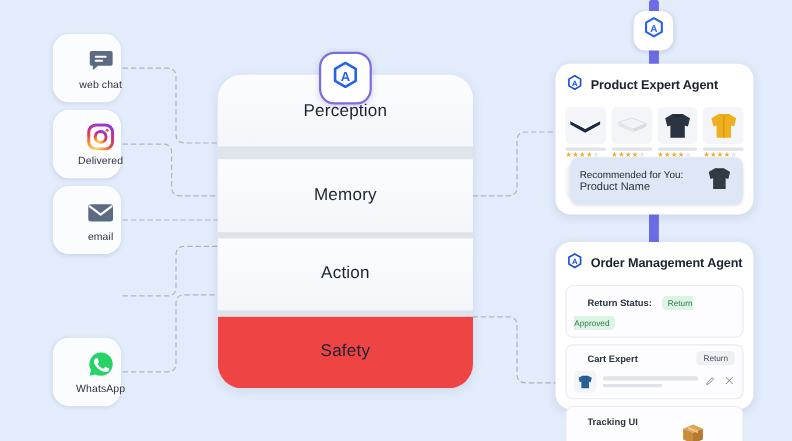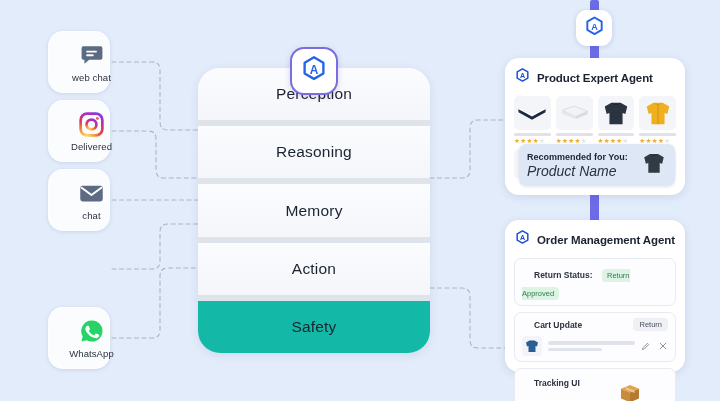--- a/index.html
+++ b/index.html
@@ -32,21 +32,21 @@
     background: #ffffff; border-radius: 22px;
     box-shadow: 0 2px 10px rgba(40,60,110,.10);
     display: flex; flex-direction: column; justify-content: center;
     overflow: hidden;
   }
   .core-row {
     flex: 1; display: flex; align-items: center; justify-content: center;
     font-size: 15.5px; color: #1b2330; letter-spacing: .2px;
     background: linear-gradient(#fbfcfe, #f4f6fa);
   }
-  .core-row.last { background: #14b8a6; }
+  .core-row.last { background: #ef4444; }
   .core-sep { height: 6px; background: #dfe3ea; flex: none; }
 
   #core-badge {
     position: absolute; left: 290px; top: 47px; width: 48px; height: 48px;
     background: #ffffff; border-radius: 14px; border: 2px solid #7b6ce0;
     display: flex; align-items: center; justify-content: center;
     box-shadow: 0 2px 6px rgba(60,50,140,.18);
   }
 
   
@@ -83,22 +83,22 @@
   .pstars .off { color: #e2e5ea; }
   .prow2 { margin-top: 4px; }
   .prow2 .pimg { height: 30px; }
 
   #reco {
     position: absolute; left: 14px; right: 10px; bottom: 9px;
     background: #dde7f6; border-radius: 7px;
     padding: 6px 8px; display: flex; align-items: center; justify-content: space-between;
     box-shadow: 0 1px 3px rgba(40,60,110,.12);
   }
-  #reco .t1 { font-size: 9px; font-weight: bold; color: #1b2330; }
-  #reco .t2 { font-size: 14px; color: #2b3240; margin-top: 1px; font-style: italic; }
+  #reco .t1 { font-size: 9px; font-weight: normal; color: #1b2330; }
+  #reco .t2 { font-size: 10px; color: #2b3240; margin-top: 1px; }
 
   
   .block {
     border: 1px solid #e7eaf0; border-radius: 7px; padding: 5px 7px; margin-bottom: 6px;
     background: #fdfdff;
   }
   .row-between { display: flex; align-items: center; justify-content: space-between; }
   .b-label { font-size: 8.5px; font-weight: bold; color: #2b3240; margin-left: 12px; }
   .pill-green {
     font-size: 7.5px; color: #2f7a4d; background: #ddf4e4;
@@ -183,42 +183,39 @@
     <span class="lbl">Delivered</span>
   </div>
 
   <div class="channel" style="top:169px">
     <span class="ic">
       <svg width="27" height="27" viewBox="0 0 24 24">
         <rect x="2" y="5" width="20" height="14" rx="2.2" fill="#5d6b82"></rect>
         <path d="M3.2 6.8L12 13.4l8.8-6.6" fill="none" stroke="#fff" stroke-width="1.7" stroke-linecap="round" stroke-linejoin="round"></path>
       </svg>
     </span>
-    <span class="lbl">chat</span>
+    <span class="lbl">email</span>
   </div>
 
 
   <div class="channel" style="top:307px">
     <span class="ic">
       <svg width="26" height="26" viewBox="0 0 24 24">
         <path d="M12 2.2A9.8 9.8 0 003.4 16.9L2.3 21.7l4.95-1.06A9.8 9.8 0 1012 2.2z" fill="#25d366"></path>
         <path d="M9.1 7.6c-.25-.55-.5-.5-.72-.5h-.6c-.2 0-.55.08-.84.4-.29.33-1.1 1.05-1.1 2.56s1.13 2.97 1.29 3.18c.16.2 2.18 3.4 5.4 4.63 2.67 1.03 3.21.82 3.79.77.58-.05 1.87-.74 2.13-1.47.26-.72.26-1.34.18-1.47-.08-.13-.29-.2-.6-.36-.31-.16-1.87-.9-2.16-1-.29-.1-.5-.16-.71.16-.2.31-.81 1-.99 1.2-.18.2-.37.23-.68.08-.31-.16-1.33-.48-2.53-1.54-.93-.82-1.56-1.83-1.74-2.14-.18-.31-.02-.48.14-.63.14-.14.31-.36.47-.54.16-.18.21-.31.31-.52.1-.2.05-.39-.03-.54-.08-.16-.7-1.7-.95-2.27z" fill="#fff"></path>
       </svg>
     </span>
     <span class="lbl">WhatsApp</span>
   </div>
 
   <div id="core-card">
     <div class="core-row">
       <span>Perception</span>
     </div>
     <div class="core-sep"></div>
-    <div class="core-row">
-      <span>Reasoning</span>
-    </div>
     <div class="core-sep"></div>
     <div class="core-row">
       <span>Memory</span>
     </div>
     <div class="core-sep"></div>
     <div class="core-row">
       <span>Action</span>
     </div>
     <div class="core-sep"></div>
     <div class="core-row last">
@@ -361,21 +358,21 @@
       <span class="panel-title">Order Management Agent</span>
     </div>
 
     <div class="block">
       <span class="b-label">Return Status:</span>
       <span class="pill-green">Return Approved</span>
     </div>
 
     <div class="block">
       <div class="row-between">
-        <span class="b-label">Cart Update</span>
+        <span class="b-label">Cart Expert</span>
         <span class="btn-update">Return</span>
       </div>
       <div class="cart-item">
         <span class="cart-thumb">
           <svg width="16" height="16" viewBox="0 0 32 32">
             <path d="M11 5 L21 5 L28 9 L26 17 L23 16 L23 28 L9 28 L9 16 L6 17 L4 9 Z" fill="#2a5f96"></path>
             <path d="M11 5 q5 5 10 0 q-5 3 -10 0z" fill="#1e4a78"></path>
           </svg>
         </span>
         <span class="cart-lines">

